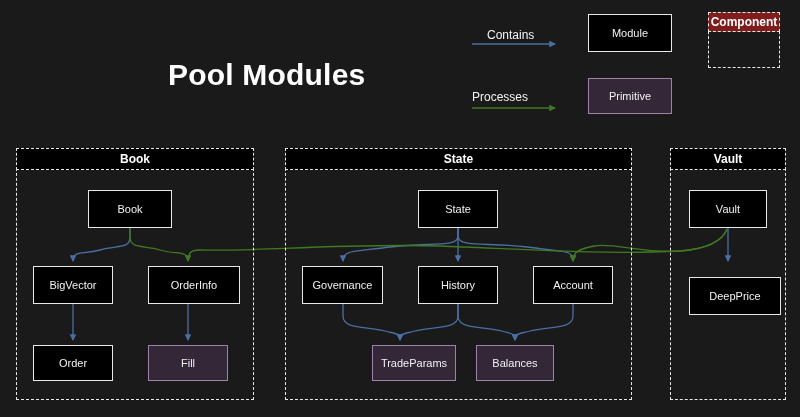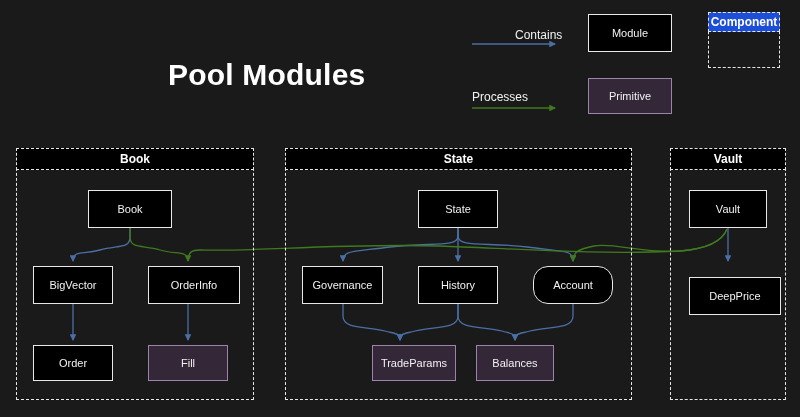--- a/index.html
+++ b/index.html
@@ -66,21 +66,21 @@
   }
   .legend-comp-box{
     position:absolute;
     box-sizing:border-box;
     border:1.6px dashed #e8e8e8;
     background:transparent;
   }
   .legend-comp-header{
     position:absolute;
     box-sizing:border-box;
-    background:#1d4ed8;
+    background:#7f1d1d;
     border:1.6px dashed #e8e8e8;
     display:flex;align-items:center;justify-content:center;
     color:#ffffff;
     font-size:12px;
     font-weight:bold;
     white-space:nowrap;
   }
 </style>
 </head>
 <body>
@@ -116,21 +116,21 @@
 
     <path d="M 727 229 C 722 242 706 249 680 251 C 645 254 612 242 594 246 C 580 249 573 251 573 261" fill="none" stroke="#3f7a1f" stroke-width="1.3" marker-end="url(#arrow-green)"></path>
     <path d="M 727 229 C 722 242 706 249 680 251 C 600 255 520 249 440 246 C 340 243 250 252 200 250 C 192 250 188 252 188 261" fill="none" stroke="#3f7a1f" stroke-width="1.3"></path>
 
     <path d="M 472 44 L 555 44" fill="none" stroke="#4a6fa5" stroke-width="1.3" marker-end="url(#arrow-blue)"></path>
     <path d="M 472 108 L 555 108" fill="none" stroke="#3f7a1f" stroke-width="1.3" marker-end="url(#arrow-green)"></path>
   </svg>
 
   <div class="title" style="left:168px;top:58px;">Pool Modules</div>
 
-  <div class="legend-label" style="left:515px;top:28px;">Contains</div>
+  <div class="legend-label" style="left:487px;top:28px;">Contains</div>
   <div class="legend-label" style="left:472px;top:90px;">Processes</div>
 
   <div class="node" style="left:588px;top:14px;width:84px;height:38px;">Module</div>
   <div class="node primitive" style="left:588px;top:78px;width:84px;height:36px;">Primitive</div>
 
   <div class="legend-comp-box" style="left:708px;top:12px;width:72px;height:56px;"></div>
   <div class="legend-comp-header" style="left:708px;top:12px;width:72px;height:20px;">Component</div>
 
   <div class="group" style="left:16px;top:148px;width:238px;height:252px;"></div>
   <div class="group-header" style="left:16px;top:148px;width:238px;height:22px;">Book</div>
@@ -143,20 +143,20 @@
 
   <div class="node" style="left:88px;top:190px;width:84px;height:38px;">Book</div>
   <div class="node" style="left:33px;top:266px;width:80px;height:38px;">BigVector</div>
   <div class="node" style="left:148px;top:266px;width:92px;height:38px;">OrderInfo</div>
   <div class="node" style="left:33px;top:345px;width:80px;height:36px;">Order</div>
   <div class="node primitive" style="left:148px;top:345px;width:80px;height:36px;">Fill</div>
 
   <div class="node" style="left:418px;top:190px;width:80px;height:38px;">State</div>
   <div class="node" style="left:302px;top:266px;width:81px;height:38px;">Governance</div>
   <div class="node" style="left:418px;top:266px;width:80px;height:38px;">History</div>
-  <div class="node" style="left:533px;top:266px;width:80px;height:38px;border-radius:15px;">Account</div>
+  <div class="node" style="left:533px;top:266px;width:80px;height:38px;">Account</div>
   <div class="node primitive" style="left:358px;top:345px;width:84px;height:36px;margin-left:14px;">TradeParams</div>
   <div class="node primitive" style="left:476px;top:345px;width:78px;height:36px;">Balances</div>
 
   <div class="node" style="left:689px;top:190px;width:78px;height:38px;">Vault</div>
   <div class="node" style="left:689px;top:277px;width:92px;height:38px;">DeepPrice</div>
 
 </div>
 
 </body></html>

